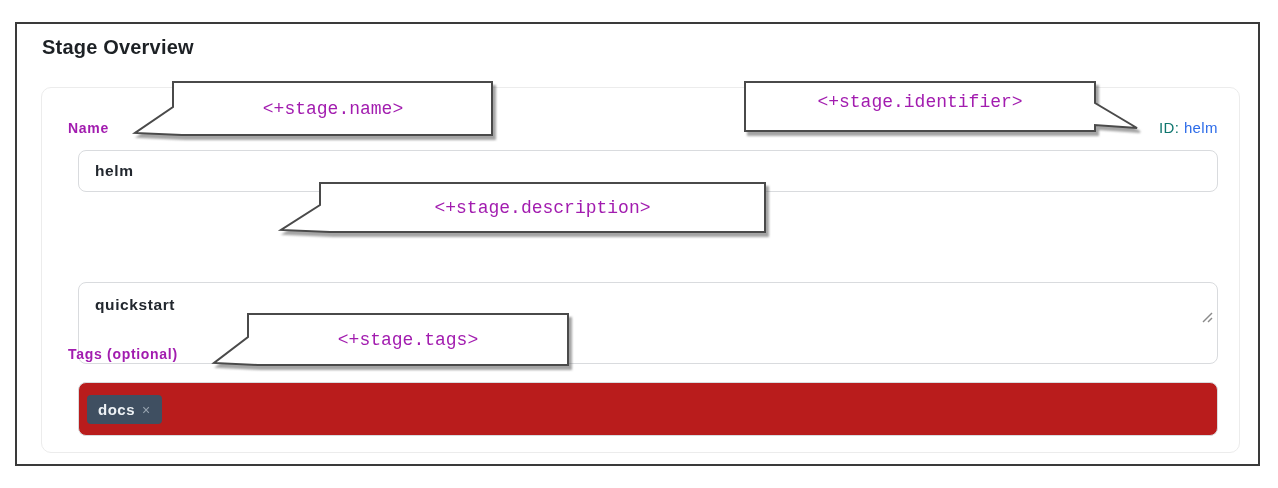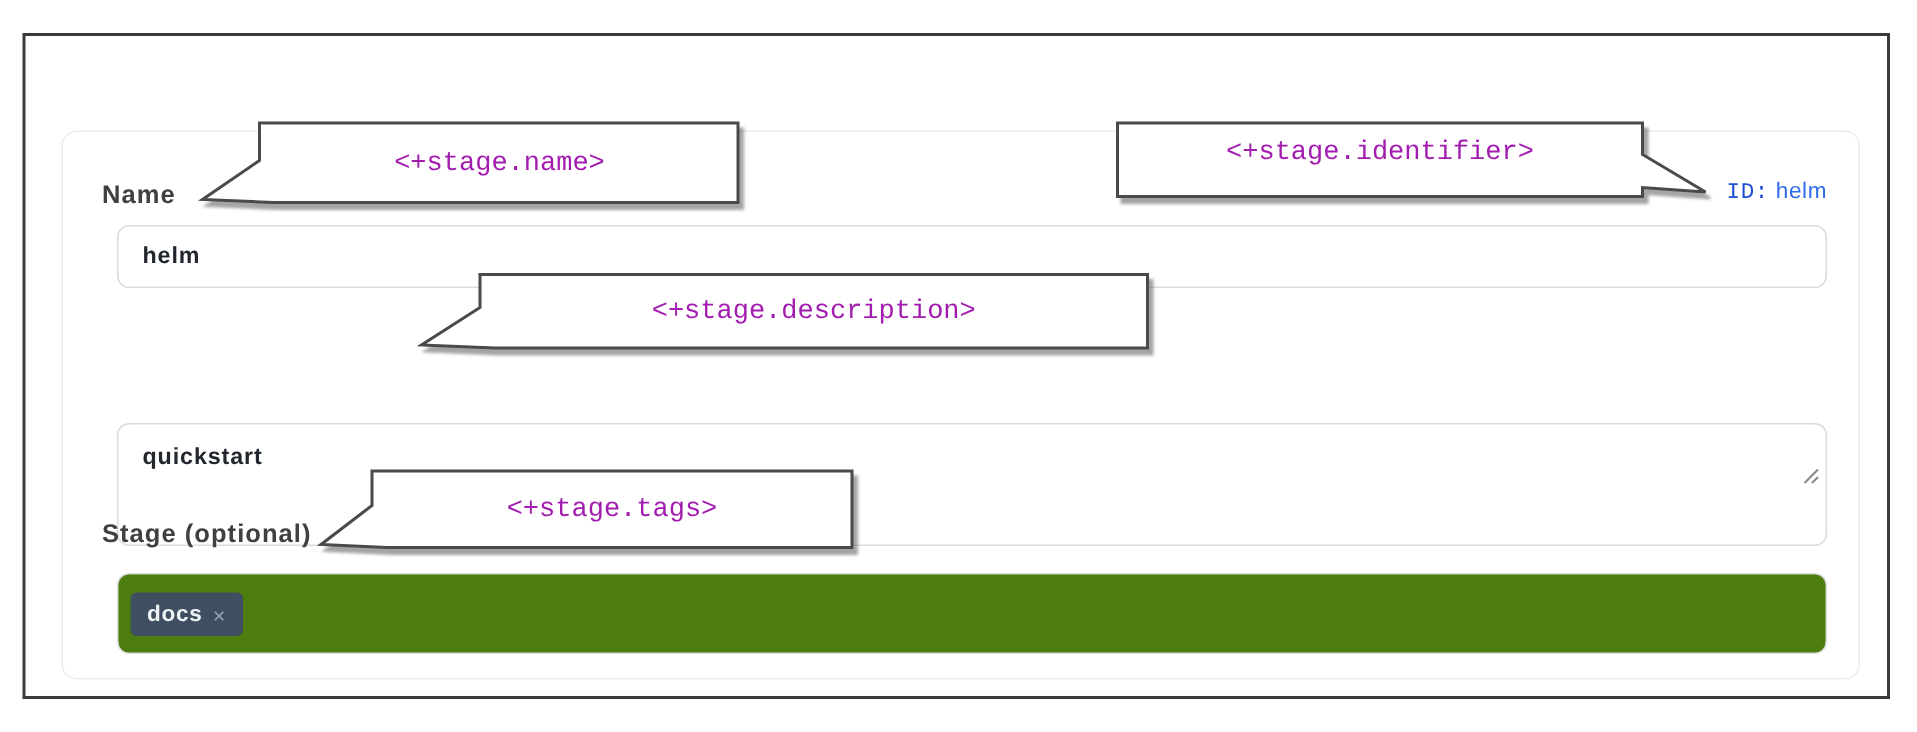--- a/index.html
+++ b/index.html
@@ -20,52 +20,52 @@
     font-size: 20px; font-weight: 700; color: #1d2125; letter-spacing: 0.2px;
   }
 
   .panel {
     position: absolute; left: 41px; top: 87px; width: 1199px; height: 366px;
     border: 1px solid #ececec; border-radius: 10px; background: #fff;
   }
 
   .field-label {
     position: absolute; left: 68px;
-    font-size: 17px; font-weight: 600; color: #404040; letter-spacing: 0.7px;
+    font-size: 14px; font-weight: 600; color: #a21caf; letter-spacing: 0.7px;
   }
   .label-name { top: 120px; }
   .label-description { top: 216px; }
   .label-tags { top: 346px; }
 
   .id-row {
     position: absolute; top: 119px; right: 60px;
     font-size: 15px; letter-spacing: 0.4px; white-space: nowrap;
   }
-  .id-prefix { color: #1d4ed8; font-weight: 500; font-family: Liberation Mono, monospace; }
+  .id-prefix { color: #0f766e; font-weight: 500; }
   .id-link { color: #2d6ce9; font-weight: 500; text-decoration: none; cursor: pointer; }
 
   .text-input {
     position: absolute; left: 78px; width: 1140px;
     border: 1px solid #d9dbde; border-radius: 8px; background: #fff;
     font-family: "Liberation Sans", "DejaVu Sans", sans-serif;
     font-size: 15.5px; font-weight: 600; color: #22272e; letter-spacing: 0.6px;
     outline: none;
   }
   .name-input { top: 150px; height: 42px; padding: 0 16px; }
   .description-textarea {
     top: 246px; height: 82px; padding: 12px 16px;
     resize: none; line-height: 1.25; margin-top: 36px;
   }
   .resize-handle {
     position: absolute; left: 1200px; top: 310px; width: 14px; height: 14px;
     cursor: nwse-resize;
   }
   .tags-input {
     position: absolute; left: 78px; top: 382px; width: 1140px; height: 54px;
-    border: 1px solid #d9dbde; border-radius: 8px; background: #4d7c0f;
+    border: 1px solid #d9dbde; border-radius: 8px; background: #b91c1c;
     display: flex; align-items: flex-start; padding: 12px 8px; cursor: text;
   }
   .tag-chip {
     display: inline-flex; align-items: center; gap: 7px;
     height: 29px; padding: 0 11px;
     background: #3f4f61; border-radius: 4px;
     font-size: 15px; font-weight: 600; color: #eef2f5; letter-spacing: 0.5px;
   }
   .tag-chip .chip-x {
     color: #98a4b0; font-size: 14px; font-weight: 400; cursor: pointer; line-height: 1;
@@ -89,40 +89,41 @@
   .callout-text-description { left: 321px; top: 184px; width: 443px; height: 47px; }
   .callout-text-tags        { left: 249px; top: 315px; width: 318px; height: 49px; }
 </style>
 </head>
 <body>
 
 <div class="stage">
 
   <div class="frame"></div>
 
+  <div class="page-title">Stage Overview</div>
 
   <div class="panel"></div>
 
   <div class="field-label label-name">Name</div>
   <div class="id-row">
     <span class="id-prefix">ID:</span>
     <span> </span>
     <a class="id-link">helm</a>
   </div>
   <input class="text-input name-input" type="text" value="helm" style="">
 
   <textarea class="text-input description-textarea" style="">quickstart</textarea>
   <div class="resize-handle">
     <svg width="14" height="14" viewBox="0 0 14 14">
       <line x1="3" y1="12" x2="12" y2="3" stroke="#8a8a8a" stroke-width="1.4"></line>
       <line x1="8" y1="12" x2="12" y2="8" stroke="#8a8a8a" stroke-width="1.4"></line>
     </svg>
   </div>
 
-  <div class="field-label label-tags">Stage (optional)</div>
+  <div class="field-label label-tags">Tags (optional)</div>
   <div class="tags-input">
     <span class="tag-chip">
       <span>docs</span>
       <span class="chip-x">×</span>
     </span>
   </div>
 
   <svg class="callout-svg" viewBox="0 0 1278 488">
     <path d="M173,82 H492 V135 H182 L135,133 L173,107 Z"></path>
     <path d="M745,82 H1095 V103 L1137,128 L1095,125 V131 H745 Z"></path>

